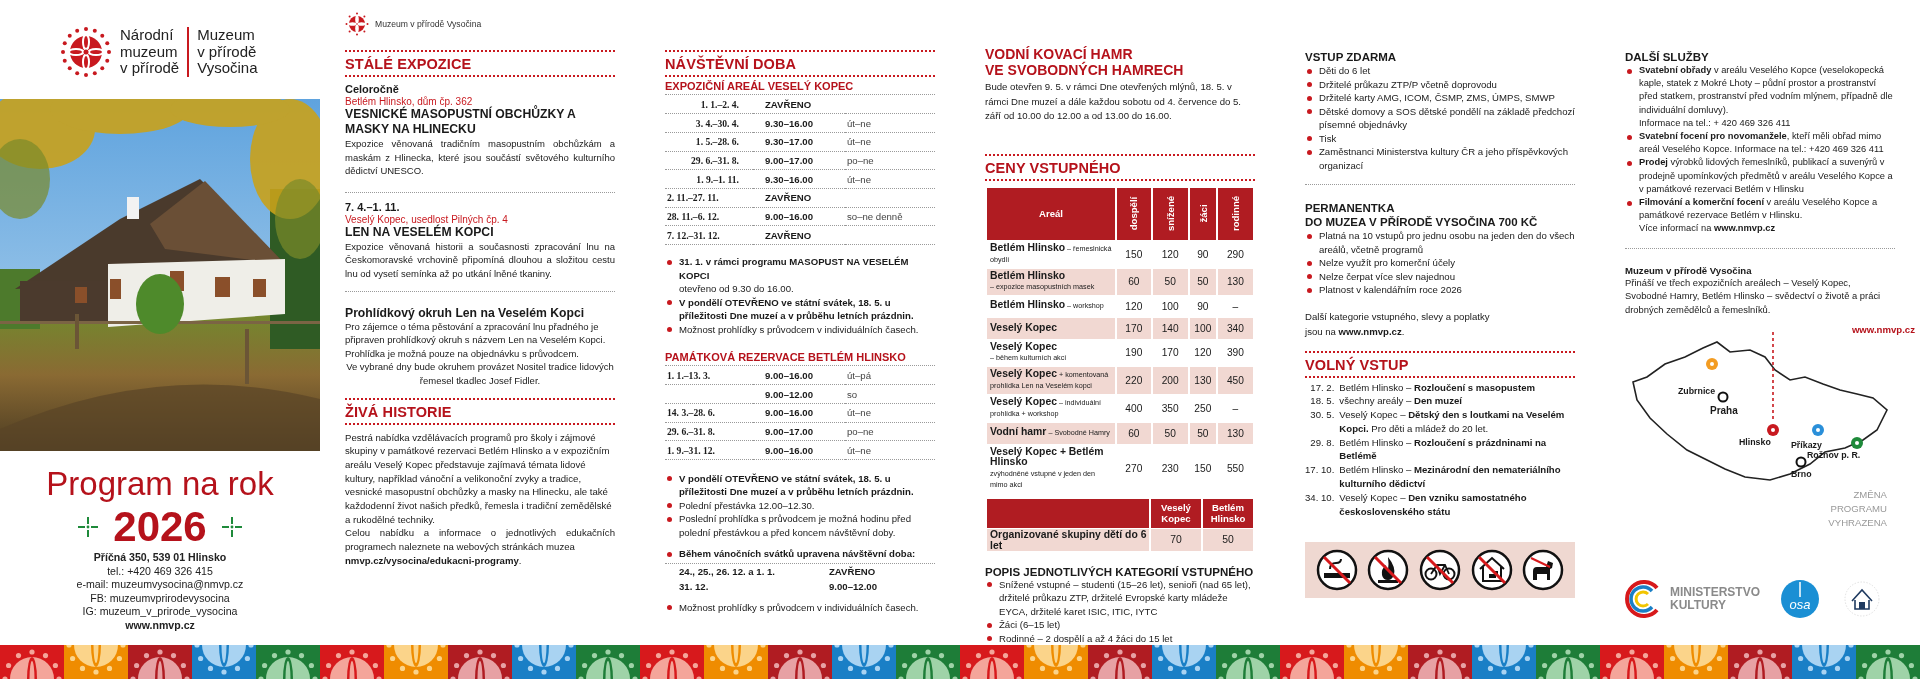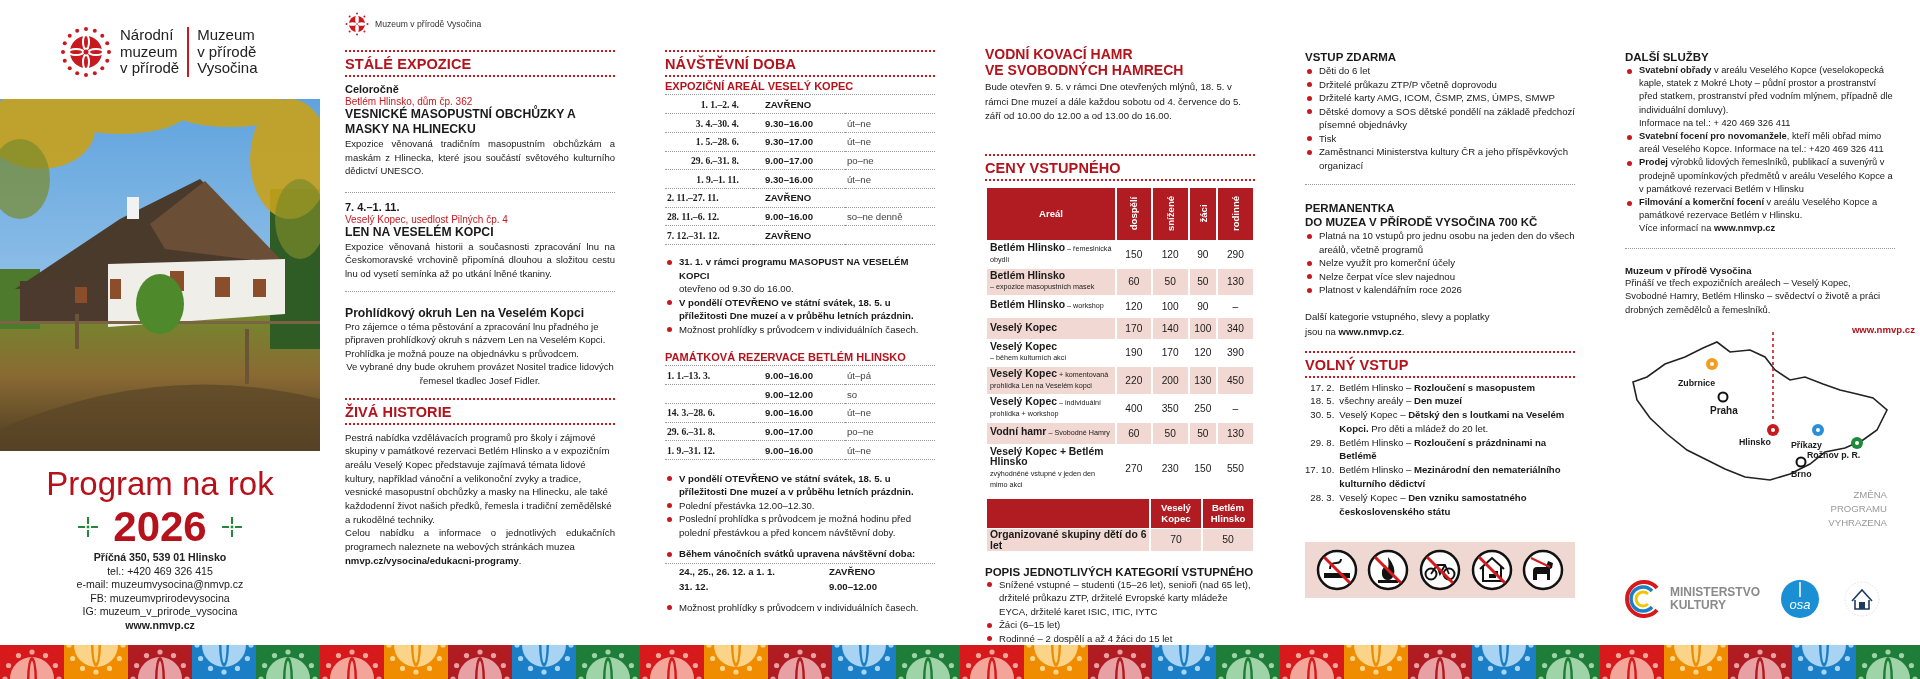--- a/index.html
+++ b/index.html
@@ -551,21 +551,21 @@
         </tr>
         <tr>
           <td class="dt">29. 8.</td>
           <td><span>Betlém Hlinsko –</span> <b>Rozloučení s prázdninami na Betlémě</b><span></span></td>
         </tr>
         <tr>
           <td class="dt">17. 10.</td>
           <td><span>Betlém Hlinsko –</span> <b>Mezinárodní den nemateriálního kulturního dědictví</b><span></span></td>
         </tr>
         <tr>
-          <td class="dt">28. 3.</td>
+          <td class="dt">34. 10.</td>
           <td><span>Veselý Kopec –</span> <b>Den vzniku samostatného československého státu</b><span></span></td>
         </tr>
       </tbody>
   </table>
 
   <div class="pictos">
     <svg class="picto" viewBox="0 0 42 42">
       <circle cx="21" cy="21" r="19" fill="#fff" stroke="#111" stroke-width="2.5"></circle>
       <rect x="8" y="24" width="26" height="5" fill="#111"></rect>
         <path d="M14 20 q0 -6 6 -6 q5 0 5 -4" stroke="#111" stroke-width="2" fill="none"></path>
@@ -622,21 +622,21 @@
         <circle cx="87" cy="42" r="2" fill="#fff"></circle>
       <circle cx="98" cy="75" r="4.5" fill="#fff" stroke="#111" stroke-width="2"></circle>
       <circle cx="148" cy="108" r="6" fill="#c8191f"></circle>
         <circle cx="148" cy="108" r="2" fill="#fff"></circle>
       <circle cx="193" cy="108" r="6" fill="#2a8fd9"></circle>
         <circle cx="193" cy="108" r="2" fill="#fff"></circle>
       <circle cx="232" cy="121" r="6" fill="#1e8a3a"></circle>
         <circle cx="232" cy="121" r="2" fill="#fff"></circle>
       <circle cx="176" cy="140" r="4.5" fill="#fff" stroke="#111" stroke-width="2"></circle>
     </svg>
-    <div style="position:absolute;left:53px;top:56px;font-size:8.8px;font-weight:bold">Zubrnice</div>
+    <div style="position:absolute;left:53px;top:64px;font-size:8.8px;font-weight:bold">Zubrnice</div>
     <div style="position:absolute;left:85px;top:83px;font-size:10px;font-weight:bold">Praha</div>
     <div style="position:absolute;left:114px;top:115px;font-size:8.8px;font-weight:bold">Hlinsko</div>
     <div style="position:absolute;left:166px;top:118px;font-size:8.8px;font-weight:bold">Příkazy</div>
     <div style="position:absolute;left:182px;top:128px;font-size:8.8px;font-weight:bold">Rožnov p. R.</div>
     <div style="position:absolute;left:166px;top:147px;font-size:8.8px;font-weight:bold">Brno</div>
   </div>
 </div>
 
 <div class="change" style="left:auto; right:33px">
   <div>ZMĚNA</div>

